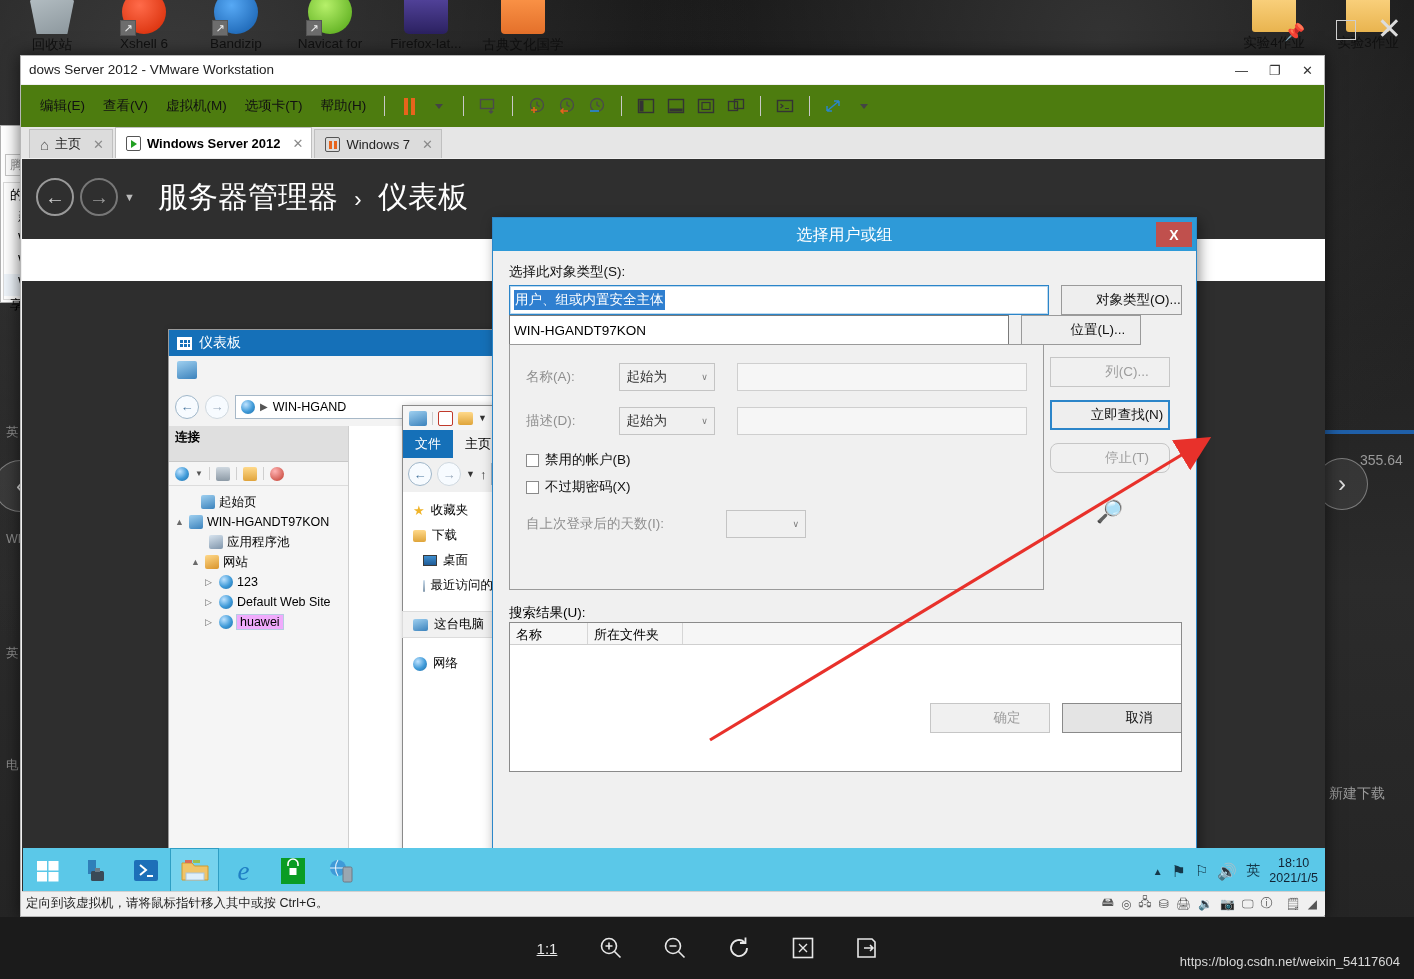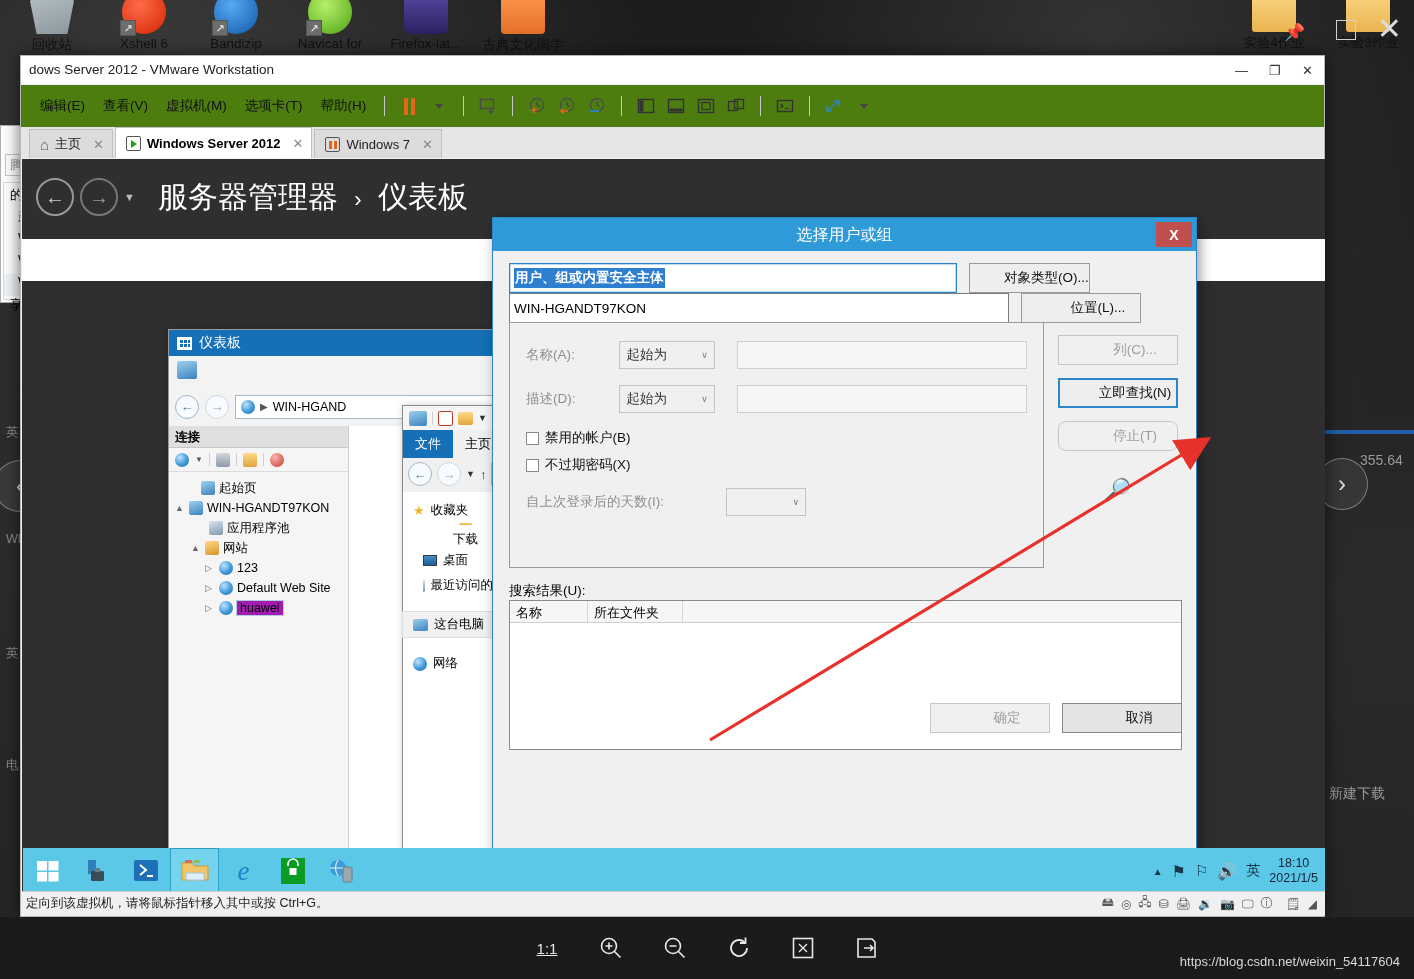--- a/index.html
+++ b/index.html
@@ -97,28 +97,28 @@
   .gridIco { width:15px;height:13px;background:#fff;position:relative; }
   .gridIco::after{content:"";position:absolute;inset:2px;background:#1570b8;
     background-image:linear-gradient(#fff 1px,transparent 1px),linear-gradient(90deg,#fff 1px,transparent 1px);
     background-size:4px 4px;}
   #iis-addr { height:42px; background:#f3f3f3; display:flex; align-items:center; gap:6px; padding:0 6px; border-bottom:1px solid #dadada; }
   .circbtn { width:24px;height:24px;border-radius:50%;border:1px solid #9fb6c9;color:#4a78a0;display:flex;align-items:center;justify-content:center;font-size:13px;background:#f7fbff; }
   #iis-addrbox { flex:1; height:24px; background:#fff; border:1px solid #a7b8c7; display:flex; align-items:center; gap:5px; padding:0 5px; font-size:12.5px; }
   #iis-menu { height:27px; display:flex; align-items:center; gap:16px; padding-left:8px; font-size:12.5px; background:#f0f0f0; }
   #iis-body { position:absolute; left:0; top:96px; right:0; bottom:34px; display:flex; }
   #iis-left { width:180px; background:#f5f5f5; border-right:1px solid #cfcfcf; }
-  #iis-left .hdr { height:22px; background:#dfdfdf; font-weight:bold; font-size:12.5px; padding:3px 6px; border-bottom:1px solid #c8c8c8; }
+  #iis-left .hdr { height:36px; background:#dfdfdf; font-weight:bold; font-size:12.5px; padding:3px 6px; border-bottom:1px solid #c8c8c8; }
   #iis-tools { height:24px; display:flex; align-items:center; gap:6px; padding:0 6px; border-bottom:1px solid #dcdcdc; }
   .tree { padding:6px 0 0 6px; font-size:12.5px; }
   .tnode { display:flex; align-items:center; gap:4px; height:20px; white-space:nowrap; }
   .texp { width:10px; color:#6a6a6a; font-size:9px; }
   .tico { width:14px;height:14px;border-radius:2px;flex:none; }
   .globe { background:radial-gradient(circle at 35% 32%,#bfe3ff 0%,#3f9ad8 55%,#1d6ca5 100%); border-radius:50%; }
-  .sel { background:#a21caf; outline:1px solid #b6cde0; }
+  .sel { background:#f0abfc; outline:1px solid #b6cde0; }
   #iis-right { flex:1; background:#fff; position:relative; }
 
   
   #explorer {
     position:absolute; left:380px; top:246px; width:240px; height:540px;
     background:#f0f0f0; border:1px solid #8a8a8a; box-shadow:2px 2px 8px rgba(0,0,0,.3);
   }
   #ex-qa { height:24px; background:#f5f5f5; display:flex; align-items:center; gap:5px; padding-left:6px; }
   #ex-ribbon { height:28px; display:flex; align-items:stretch; background:#f0f0f0; font-size:13px; }
   #ex-ribbon .rt { display:flex;align-items:center;padding:0 12px; }
@@ -518,21 +518,21 @@
           <span>这台电脑</span>
           <span style="font-size:10px;color:#555;">▶</span>
         </div>
       </div>
       <div id="ex-body">
         <div id="ex-side">
           <div class="exitem">
             <span style="color:#f0b429;font-size:13px;">★</span>
             <span>收藏夹</span>
           </div>
-          <div class="exitem" style="flex-direction:column;">
+          <div class="exitem" style="">
             <span style="width:13px;height:12px;background:linear-gradient(180deg,#ffd98a,#dfa53b);border-radius:2px;"></span>
             <span>下载</span>
           </div>
           <div class="exitem" style="padding-left:20px;">
             <span style="width:14px;height:11px;background:linear-gradient(180deg,#3f8fd0,#1f5b96);border:1px solid #3a3a3a;"></span>
             <span>桌面</span>
           </div>
           <div class="exitem" style="padding-left:20px;">
             <span style="width:14px;height:12px;background:linear-gradient(160deg,#cfe0ef,#7e94a8);border-radius:2px;"></span>
             <span class="nb">最近访问的位置</span>
@@ -587,36 +587,37 @@
 
     </div>
 
     <div id="dlg" style="left:470px;top:58px;">
       <div id="dlg-title">
         <div class="t">选择用户或组</div>
         <div id="dlg-close">X</div>
       </div>
       <div id="dlg-body">
 
+        <div class="lbl">选择此对象类型(S):</div>
         <div class="rowflex">
-          <div class="tbox focus" style="width:448px;font-weight:bold;">
+          <div class="tbox focus" style="width:540px;">
             <span class="hl">用户、组或内置安全主体</span>
           </div>
           <div class="btn">对象类型(O)...</div>
         </div>
 
         <div class="rowflex">
           <div class="tbox" style="width:500px;">
             <span>WIN-HGANDT97KON</span>
           </div>
           <div class="btn">位置(L)...</div>
         </div>
 
 
-        <div style="display:flex; gap:14px;">
+        <div style="display:flex; gap:6px;">
           <div id="panel" style="width:535px;">
             <div class="inner">
               <div class="qrow">
                 <span class="qlbl">名称(A):</span>
                 <div class="selbox">
                   <span>起始为</span>
                   <span class="cv">∨</span>
                 </div>
                 <div class="qinput"></div>
               </div>

